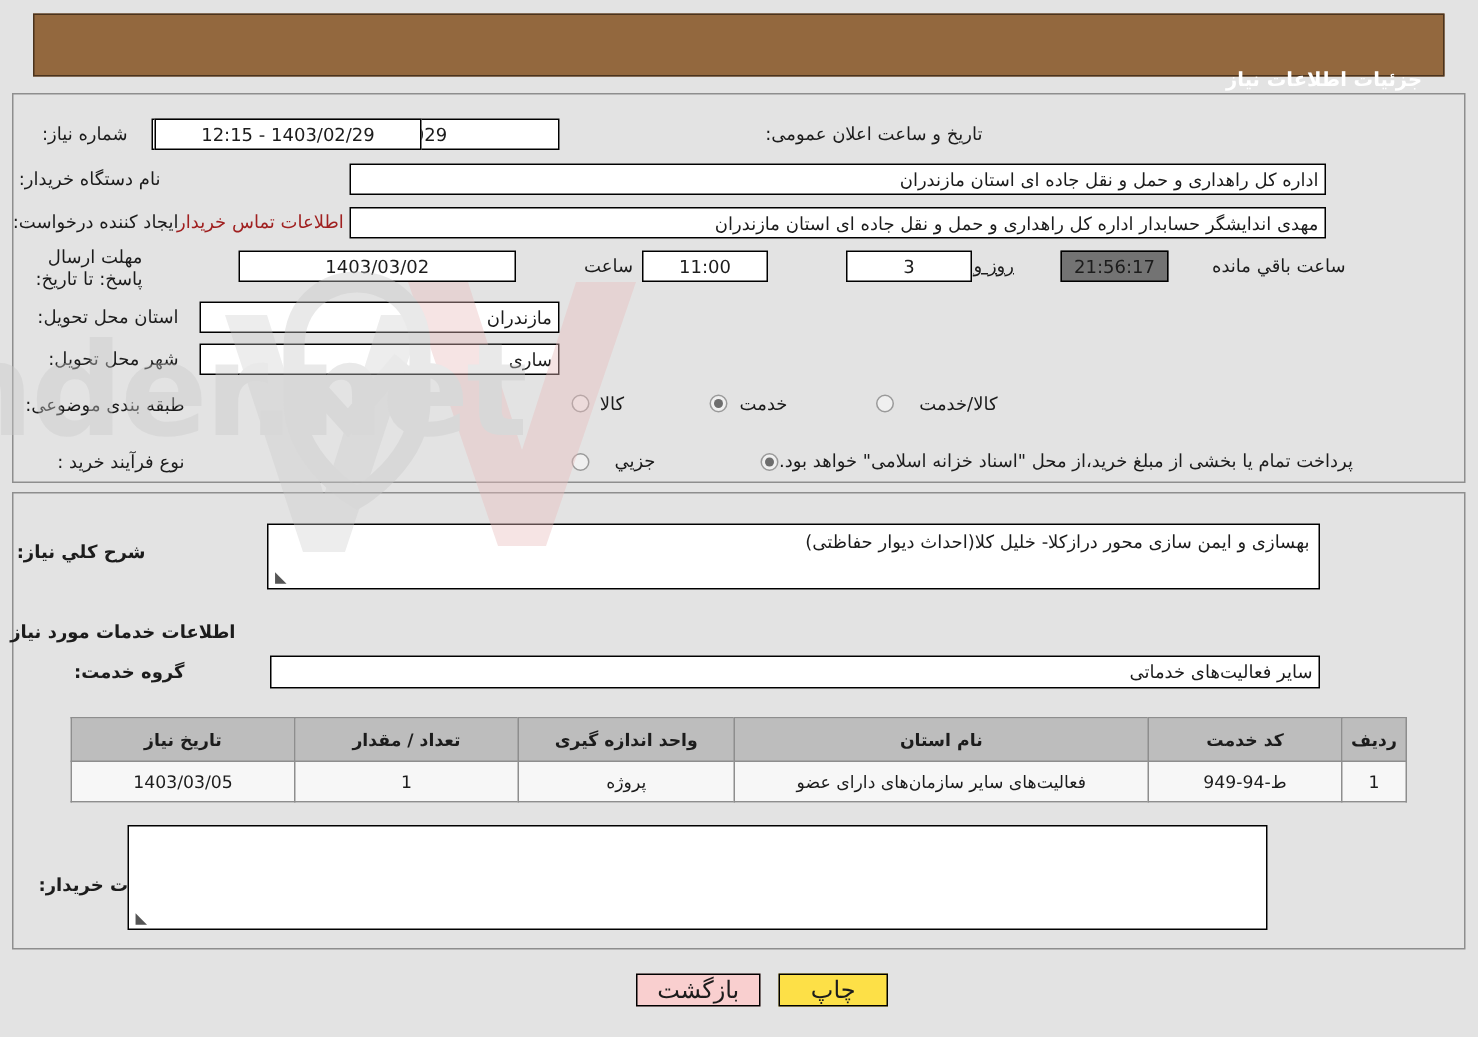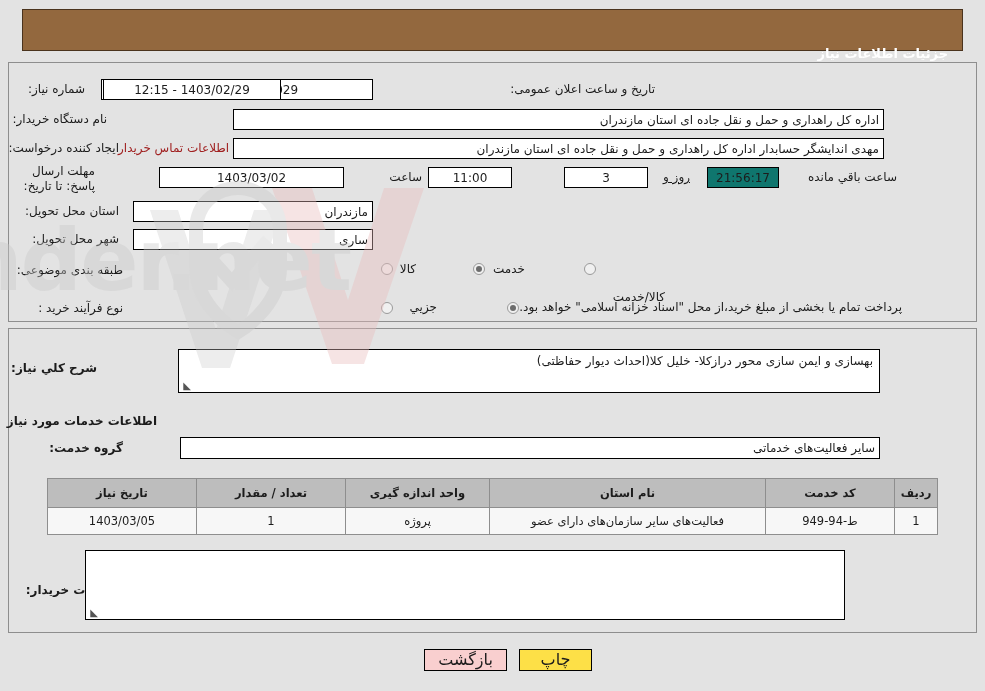--- a/index.html
+++ b/index.html
@@ -61,21 +61,21 @@
     box-sizing:border-box;
     font-size:12px;
     color:#1c1c1c;
     line-height:18px;
     padding:0 4px;
     white-space:nowrap;
     overflow:hidden;
   }
   .box.center{text-align:center;}
   .box.right{text-align:right;}
-  .box.cream{background:#0f766e;}
+  .box.cream{background:#737373;}
 
   
   .radio{
     position:absolute;
     width:12px;height:12px;border-radius:50%;
     background:#f0f0f0;
     border:1px solid #9a9a9a;
     box-sizing:border-box;
   }
   .radio.on::after{
@@ -189,37 +189,37 @@
 
 <div class="lbl" style="right:866px;top:141px;width:96px;">ایجاد کننده درخواست:</div>
 <div class="box right" style="left:233px;top:138px;width:651px;height:21px;line-height:20px;">مهدی اندایشگر حسابدار اداره کل راهداری و حمل و نقل جاده ای استان مازندران</div>
 <a class="lbl link" style="left:118px;top:141px;" href="#">اطلاعات تماس خریدار</a>
 
 <div class="lbl" style="right:890px;top:164px;width:72px;line-height:15px;white-space:normal;">مهلت ارسال پاسخ: تا تاریخ:</div>
 <div class="box center" style="right:641px;top:167px;width:185px;height:21px;line-height:20px;">1403/03/02</div>
 <div class="lbl" style="right:563px;top:170px;">ساعت</div>
 <div class="box center" style="right:473px;top:167px;width:84px;height:21px;line-height:20px;">11:00</div>
 <div class="box center" style="right:337px;top:167px;width:84px;height:21px;line-height:20px;">3</div>
-<div class="lbl" style="right:295px;top:170px;text-decoration:underline;">روز و</div>
+<div class="lbl" style="right:309px;top:170px;text-decoration:underline;">روز و</div>
 <div class="box center cream" style="right:206px;top:167px;width:72px;height:21px;line-height:20px;">21:56:17</div>
 <div class="lbl" style="right:88px;top:170px;">ساعت باقي مانده</div>
 
 <div class="lbl" style="right:866px;top:204px;width:96px;">استان محل تحویل:</div>
 <div class="box right" style="right:612px;top:201px;width:240px;height:21px;line-height:20px;">مازندران</div>
 
 <div class="lbl" style="right:866px;top:232px;width:96px;">شهر محل تحویل:</div>
 <div class="box right" style="right:612px;top:229px;width:240px;height:21px;line-height:20px;">ساری</div>
 
 <div class="lbl" style="right:862px;top:263px;width:100px;">طبقه بندی موضوعی:</div>
 <div class="radio" style="right:592px;top:263px;"></div>
 <div class="radio-lbl" style="right:569px;top:262px;">کالا</div>
 <div class="radio on" style="right:500px;top:263px;"></div>
 <div class="radio-lbl" style="right:460px;top:262px;">خدمت</div>
 <div class="radio" style="right:389px;top:263px;"></div>
-<div class="radio-lbl" style="right:320px;top:262px;margin-top:28px;">کالا/خدمت</div>
+<div class="radio-lbl" style="right:320px;top:262px;">کالا/خدمت</div>
 
 <div class="lbl" style="right:862px;top:301px;width:100px;">نوع فرآیند خرید :</div>
 <div class="radio" style="right:592px;top:302px;"></div>
 <div class="radio-lbl" style="right:548px;top:300px;">جزیي</div>
 <div class="radio on" style="right:466px;top:302px;"></div>
 <div class="radio-lbl" style="right:408px;top:300px;margin-top:36px;">متوسط</div>
 <div class="lbl" style="right:83px;top:300px;">پرداخت تمام یا بخشی از مبلغ خرید،از محل "اسناد خزانه اسلامی" خواهد بود.</div>
 
 <div class="panel" id="panel-mid"></div>
 

